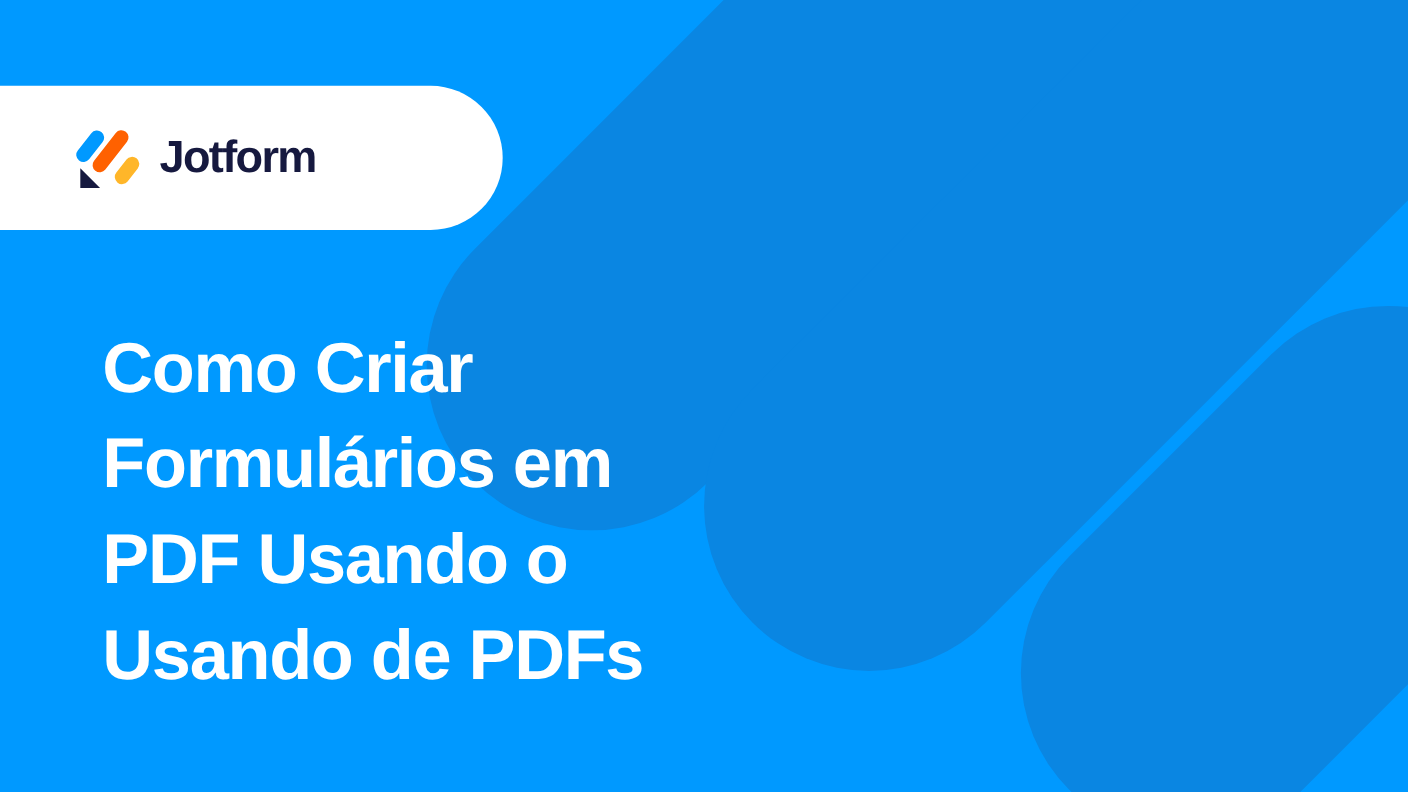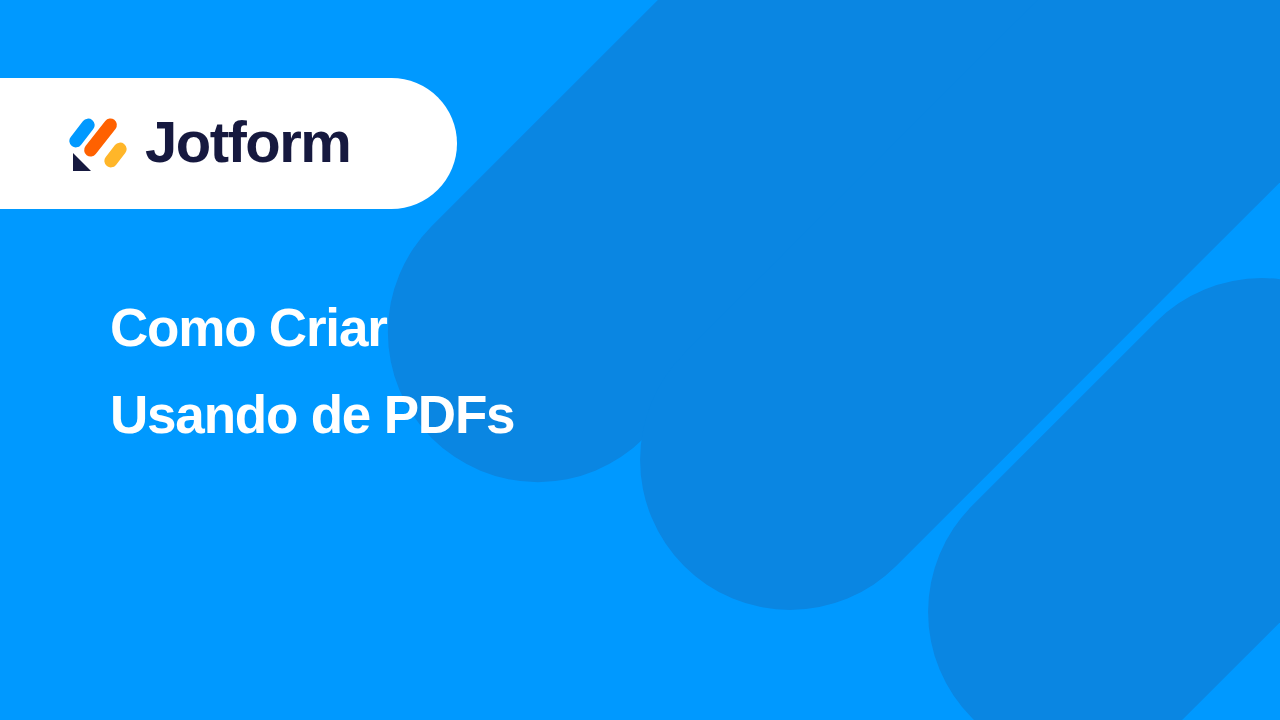--- a/index.html
+++ b/index.html
@@ -78,36 +78,36 @@
     width: 60px;
     height: 60px;
     flex: 0 0 auto;
     display: block;
     margin-right: 17px;
     margin-top: 2px;
   }
 
   .logo-word {
     color: #16193f;
-    font-size: 58px;
+    font-size: 41px;
     font-weight: bold;
     letter-spacing: -1.5px;
     line-height: 1;
     white-space: nowrap;
     margin-top: -3px;
   }
 
   
   .headline {
     position: absolute;
-    left: 110px;
+    left: 93px;
     top: 248px;
     width: 640px;
     color: #ffffff;
-    font-size: 53px;
+    font-size: 64px;
     font-weight: bold;
     line-height: 87px;
     letter-spacing: -1.2px;
   }
 
   .headline .line {
     display: block;
     white-space: nowrap;
   }
 </style>
@@ -133,16 +133,18 @@
       <rect x="41" y="26" width="13" height="28" rx="6.5" transform="rotate(38 47.5 40)" fill="#ffb629"></rect>
 
       <path d="M5 38 L23 56 L5 56 Z" fill="#16193f"></path>
     </svg>
 
     <div class="logo-word">Jotform</div>
   </div>
 
   <h1 class="headline">
     <span class="line">Como Criar</span>
+    <span class="line">Formulários em</span>
+    <span class="line">PDF Usando o</span>
     <span class="line">Usando de PDFs</span>
   </h1>
 
 </div>
 
 </body></html>

